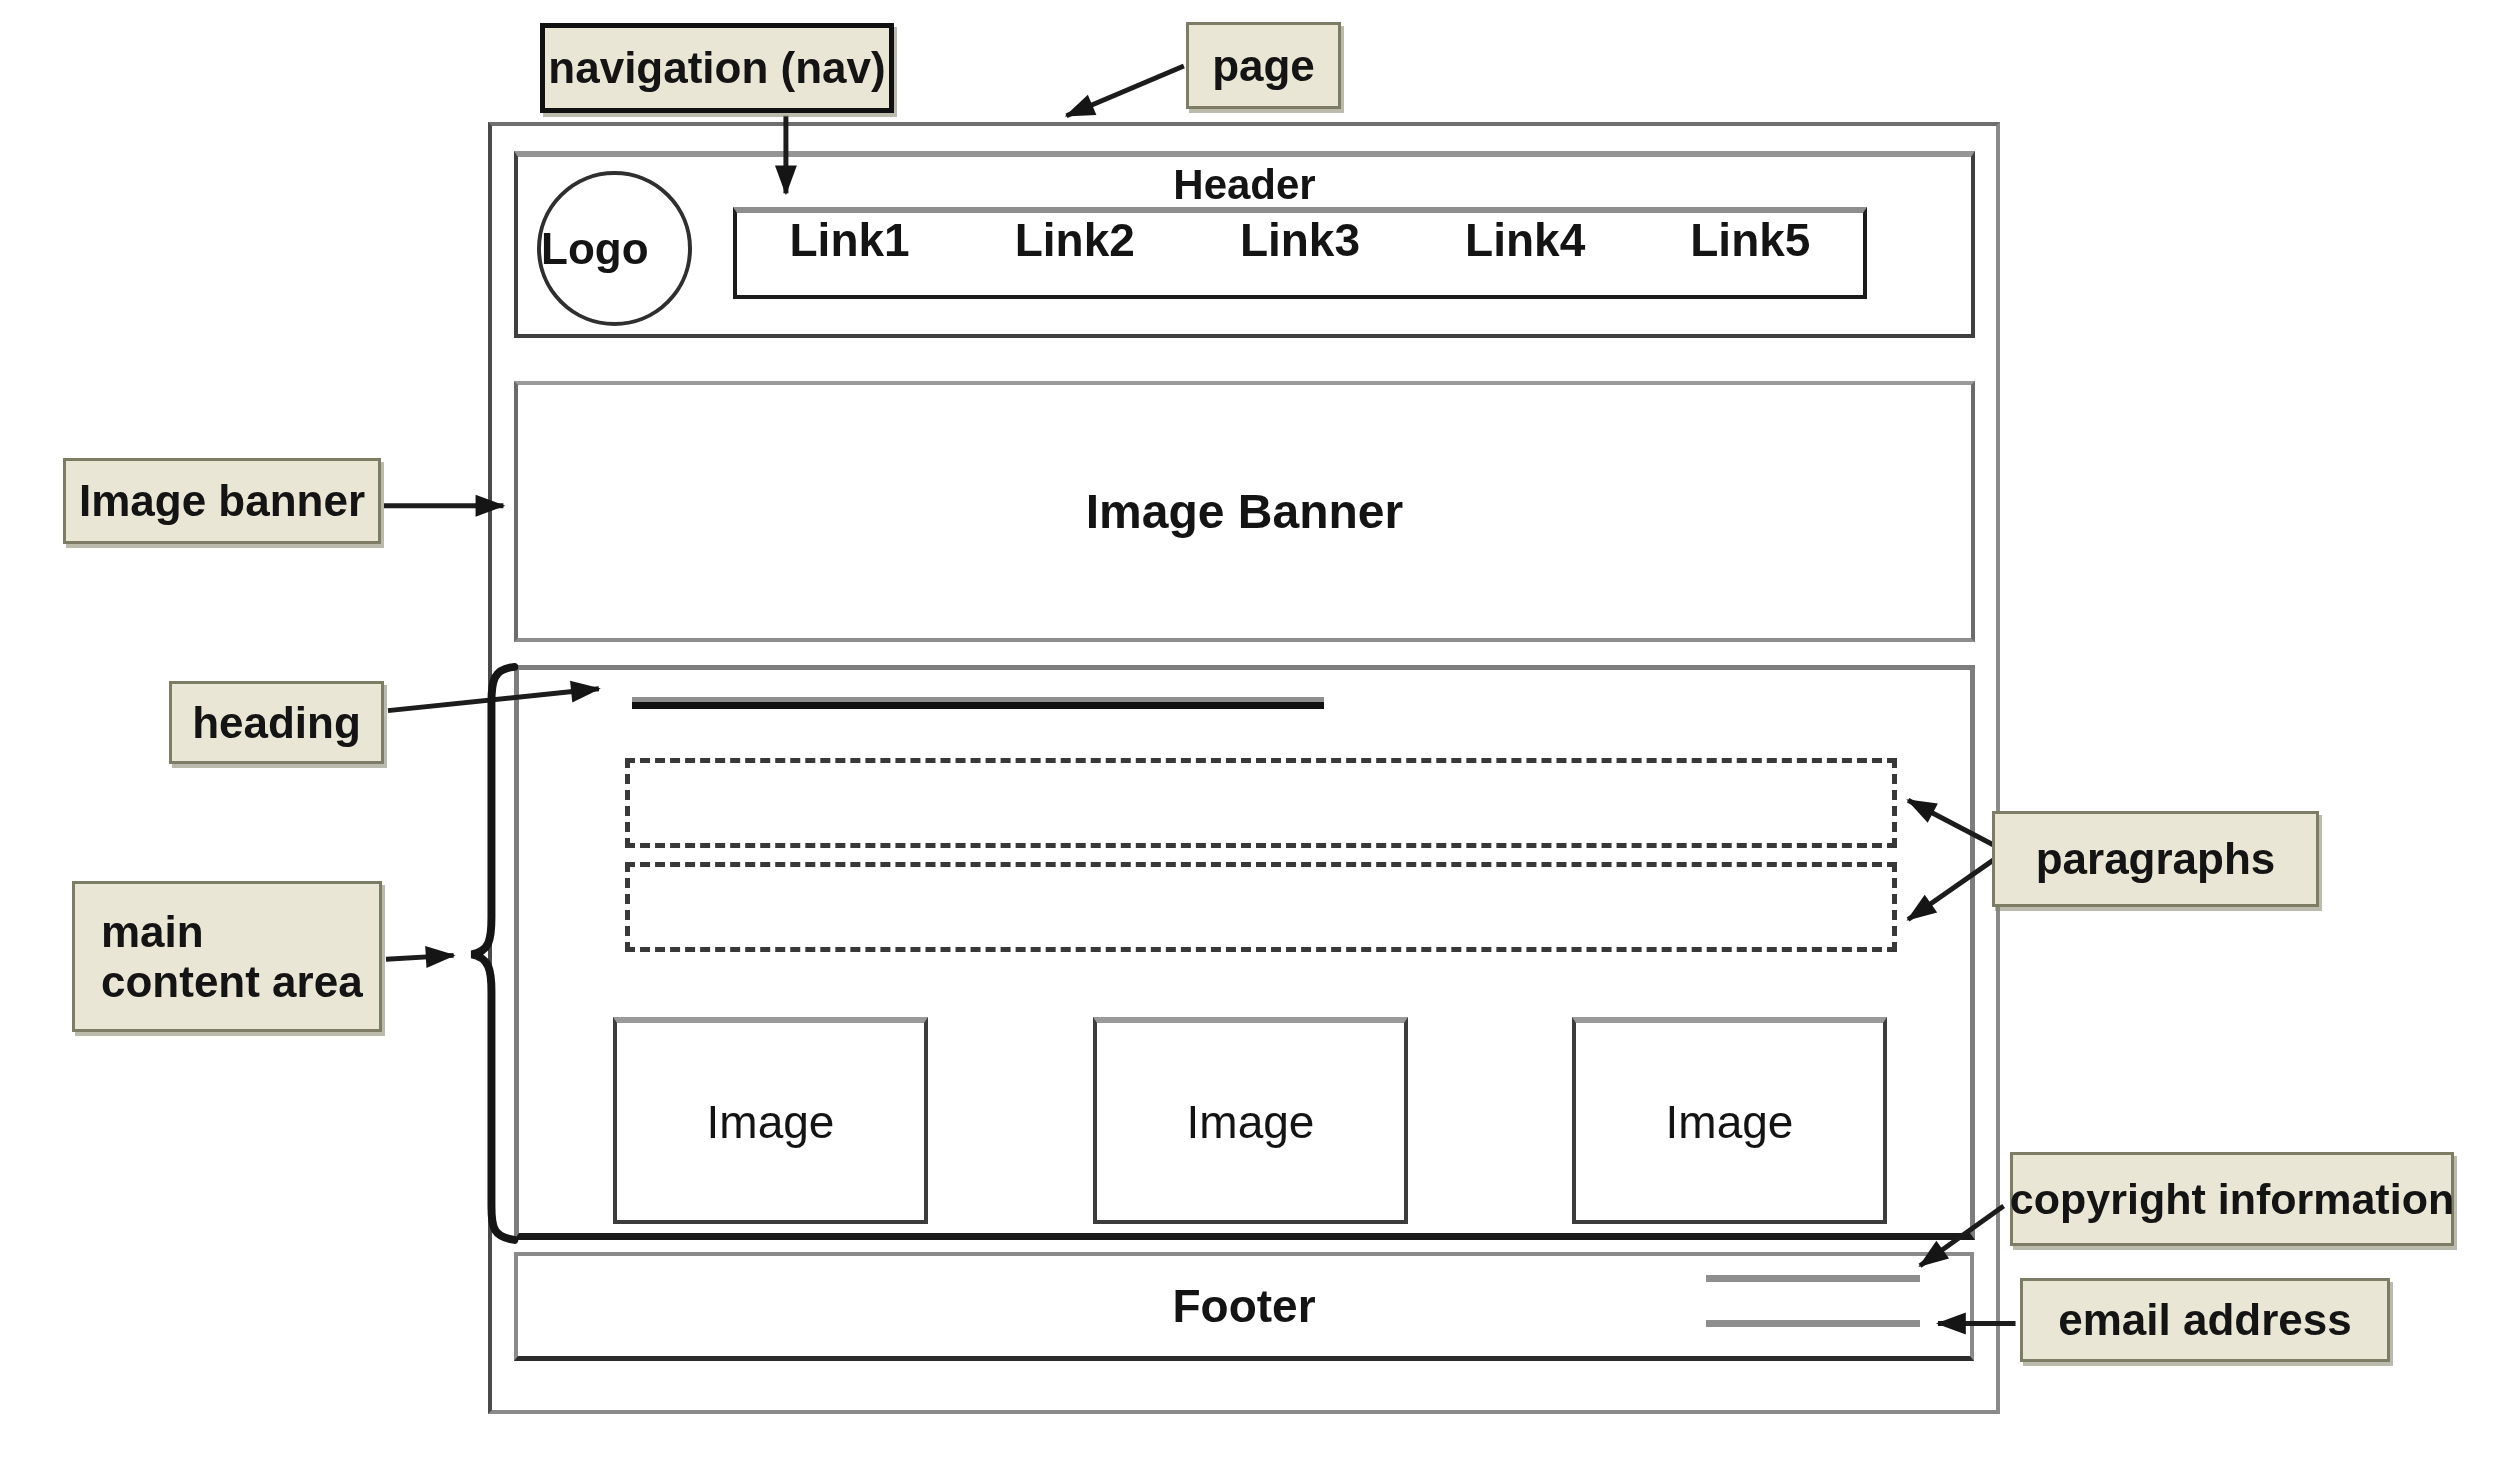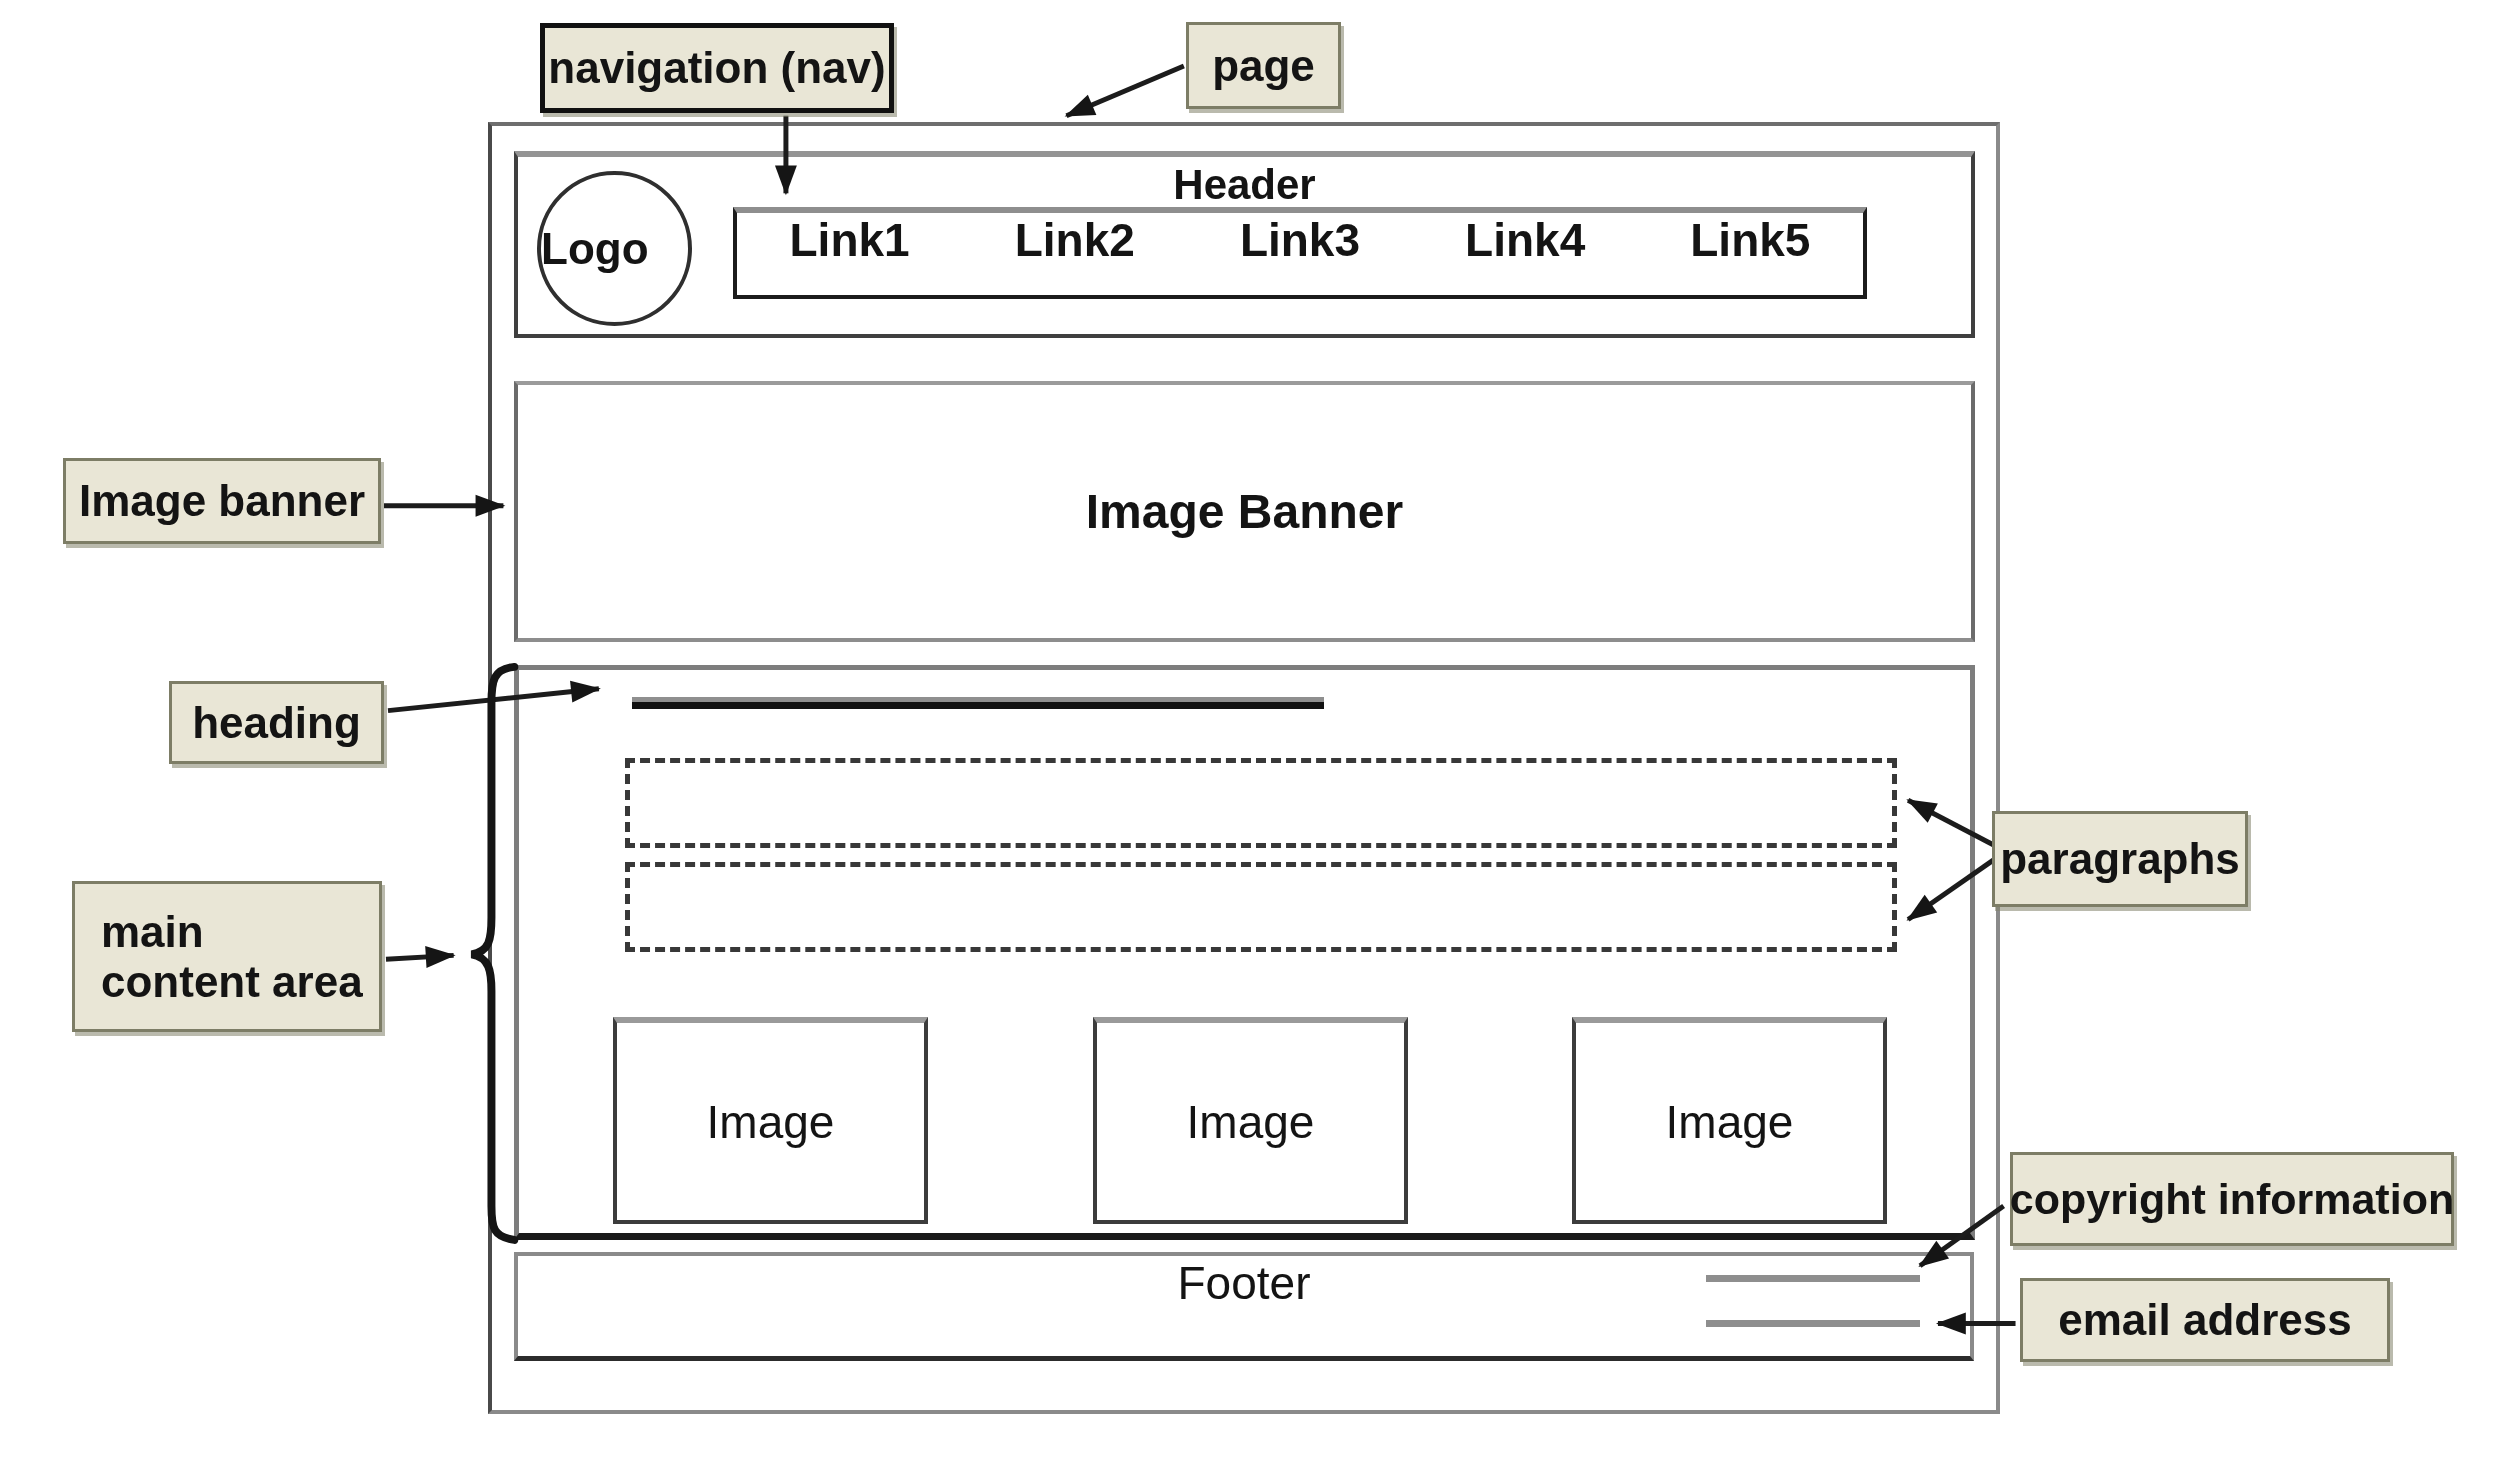--- a/index.html
+++ b/index.html
@@ -62,22 +62,22 @@
     border:4px solid #3c3c3c;border-top:6px solid #9a9a9a;
     display:flex;align-items:center;justify-content:center;
     font-weight:400;font-size:46px;color:#141414;
   }
   #image-box-1{left:613px;}
   #image-box-2{left:1093px;}
   #image-box-3{left:1572px;}
   #footer-box{
     left:514px;top:1252px;width:1460px;height:109px;
     border:4px solid #8a8a8a;border-bottom:5px solid #2c2c2c;
-    display:flex;align-items:flex-start;justify-content:center;
-    font-weight:400;font-size:46px;color:#141414;
+    display:flex;align-items:center;justify-content:center;
+    font-weight:700;font-size:46px;color:#141414;
   }
   .placeholder-line{position:absolute;left:1706px;width:214px;height:7px;background:#8e8e8e;}
   #copyright-line{top:1275px;}
   #email-line{top:1320px;}
   
   .callout{
     position:absolute;box-sizing:border-box;
     background:#e9e6d6;
     border:3px solid #7d7d66;
     box-shadow:3px 4px 0 rgba(130,130,105,0.55);
@@ -86,21 +86,21 @@
     white-space:nowrap;padding:16px 14px;
   }
   #callout-navigation{left:540px;top:23px;width:354px;height:90px;border:5px solid #111111;}
   #callout-page{left:1186px;top:22px;width:155px;height:87px;}
   #callout-image-banner{left:63px;top:458px;width:318px;height:86px;}
   #callout-heading{left:169px;top:681px;width:215px;height:83px;}
   #callout-main-content{
     left:72px;top:881px;width:310px;height:151px;
     justify-content:flex-start;padding-left:26px;white-space:normal;
   }
-  #callout-paragraphs{left:1992px;top:811px;width:256px;height:96px;}
+  #callout-paragraphs{left:1992px;top:811px;width:327px;height:96px;}
   #callout-copyright{left:2010px;top:1152px;width:444px;height:94px;font-size:43px;}
   #callout-email{left:2020px;top:1278px;width:370px;height:84px;}
   
   #arrow-layer{position:absolute;left:0;top:0;width:2505px;height:1478px;pointer-events:none;}
   .arrow{stroke:#1c1c1c;stroke-width:5;fill:none;}
   .brace{stroke:#151515;stroke-width:8;fill:none;stroke-linecap:round;}
 </style>
 </head>
 <body>
 

